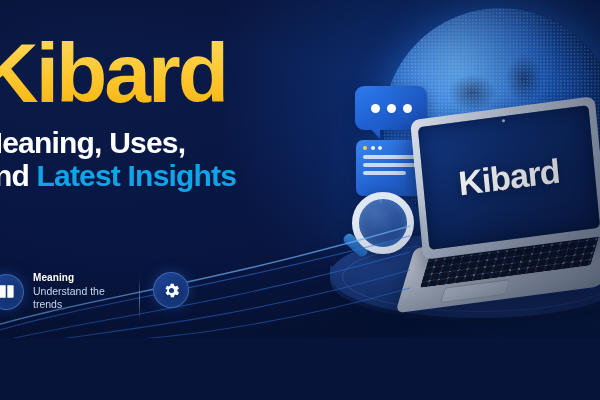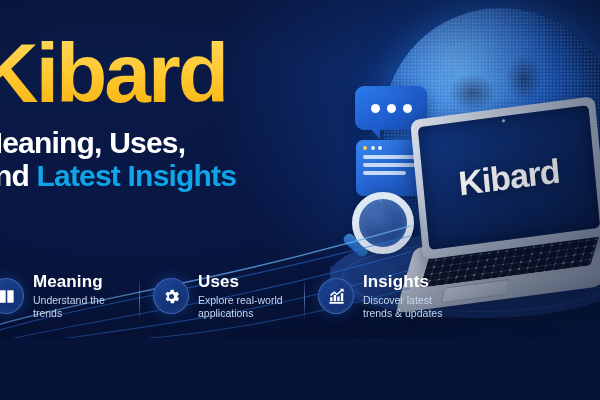--- a/index.html
+++ b/index.html
@@ -208,21 +208,21 @@
   }
   .ficon {
     width:36px; height:36px; border-radius:50%; flex:0 0 36px;
     background:radial-gradient(circle at 35% 30%, #1b3f8e 0%, #132f6e 70%, #0e2455 100%);
     border:1px solid rgba(110,165,255,.45);
     display:flex; align-items:center; justify-content:center;
     box-shadow:0 0 14px rgba(40,110,220,.35), inset 0 0 10px rgba(60,130,230,.25);
   }
   .ficon svg { width:19px; height:19px; fill:#ffffff; }
   .ftext { min-width:0; }
-  .ftitle { color:#fff; font-size:17px; font-weight:700; letter-spacing:.1px; white-space:nowrap; }
+  .ftitle { color:#fff; font-size:10px; font-weight:700; letter-spacing:.1px; white-space:nowrap; }
   .fdesc { color:#c6d6ef; font-size:10.5px; line-height:1.26; margin-top:2px; max-width:92px; }
 
   
   .badge {
     position:absolute; left:513px; top:345px; height:34px;
     display:flex; align-items:center; gap:9px;
     padding:0 14px 0 12px;
     border-radius:18px;
     background:linear-gradient(180deg,#0f2a63 0%,#0a1f4c 100%);
     border:1px solid rgba(120,170,255,.35);
@@ -353,39 +353,22 @@
         <div class="fdesc">Understand the trends</div>
       </div>
     </div>
 
     <div class="feat">
       <div class="ficon">
         <svg viewBox="0 0 24 24">
             <path d="M19.4 13a7.6 7.6 0 0 0 0-2l2-1.5-2-3.5-2.4 1a7.5 7.5 0 0 0-1.7-1l-.4-2.5h-4l-.4 2.5c-.6.25-1.2.6-1.7 1l-2.4-1-2 3.5L6.6 11a7.6 7.6 0 0 0 0 2l-2 1.5 2 3.5 2.4-1c.5.4 1.1.75 1.7 1l.4 2.5h4l.4-2.5c.6-.25 1.2-.6 1.7-1l2.4 1 2-3.5-2-1.5zM12 15.2A3.2 3.2 0 1 1 12 8.8a3.2 3.2 0 0 1 0 6.4z"></path>
           </svg>
       </div>
-      <div class="ftext">
-        <div class="ftitle">Uses</div>
-        <div class="fdesc">Explore real-world applications</div>
-      </div>
-    </div>
-
-    <div class="feat">
-      <div class="ficon">
-        <svg viewBox="0 0 24 24">
-          <path d="M3 19h18v2H3zM4 13h3v5H4zM8.5 10h3v8h-3zM13 12h3v6h-3zM17.5 8h3v10h-3z"></path>
-          <path d="M4 9.5l5.2-4 3.2 2.6L19 2.6l1.3 1.6-7.9 6.2-3.2-2.6L5 11.6z"></path>
-          <path d="M16.2 2.2H21v4.6l-1.7-1.6-1.5-1.4z"></path>
-        </svg>
-      </div>
-      <div class="ftext">
-        <div class="ftitle">Insights</div>
-        <div class="fdesc">Discover latest trends &amp; updates</div>
-      </div>
-    </div>
+    </div>
+
 
   </div>
 
   <div class="badge">
     <span class="gicon">
       <svg viewBox="0 0 24 24">
         <circle cx="12" cy="12" r="10.5" fill="#ffc62c"></circle>
         <g stroke="#0a1f4c" stroke-width="1.2" fill="none">
           <circle cx="12" cy="12" r="10"></circle>
           <ellipse cx="12" cy="12" rx="4.4" ry="10"></ellipse>

